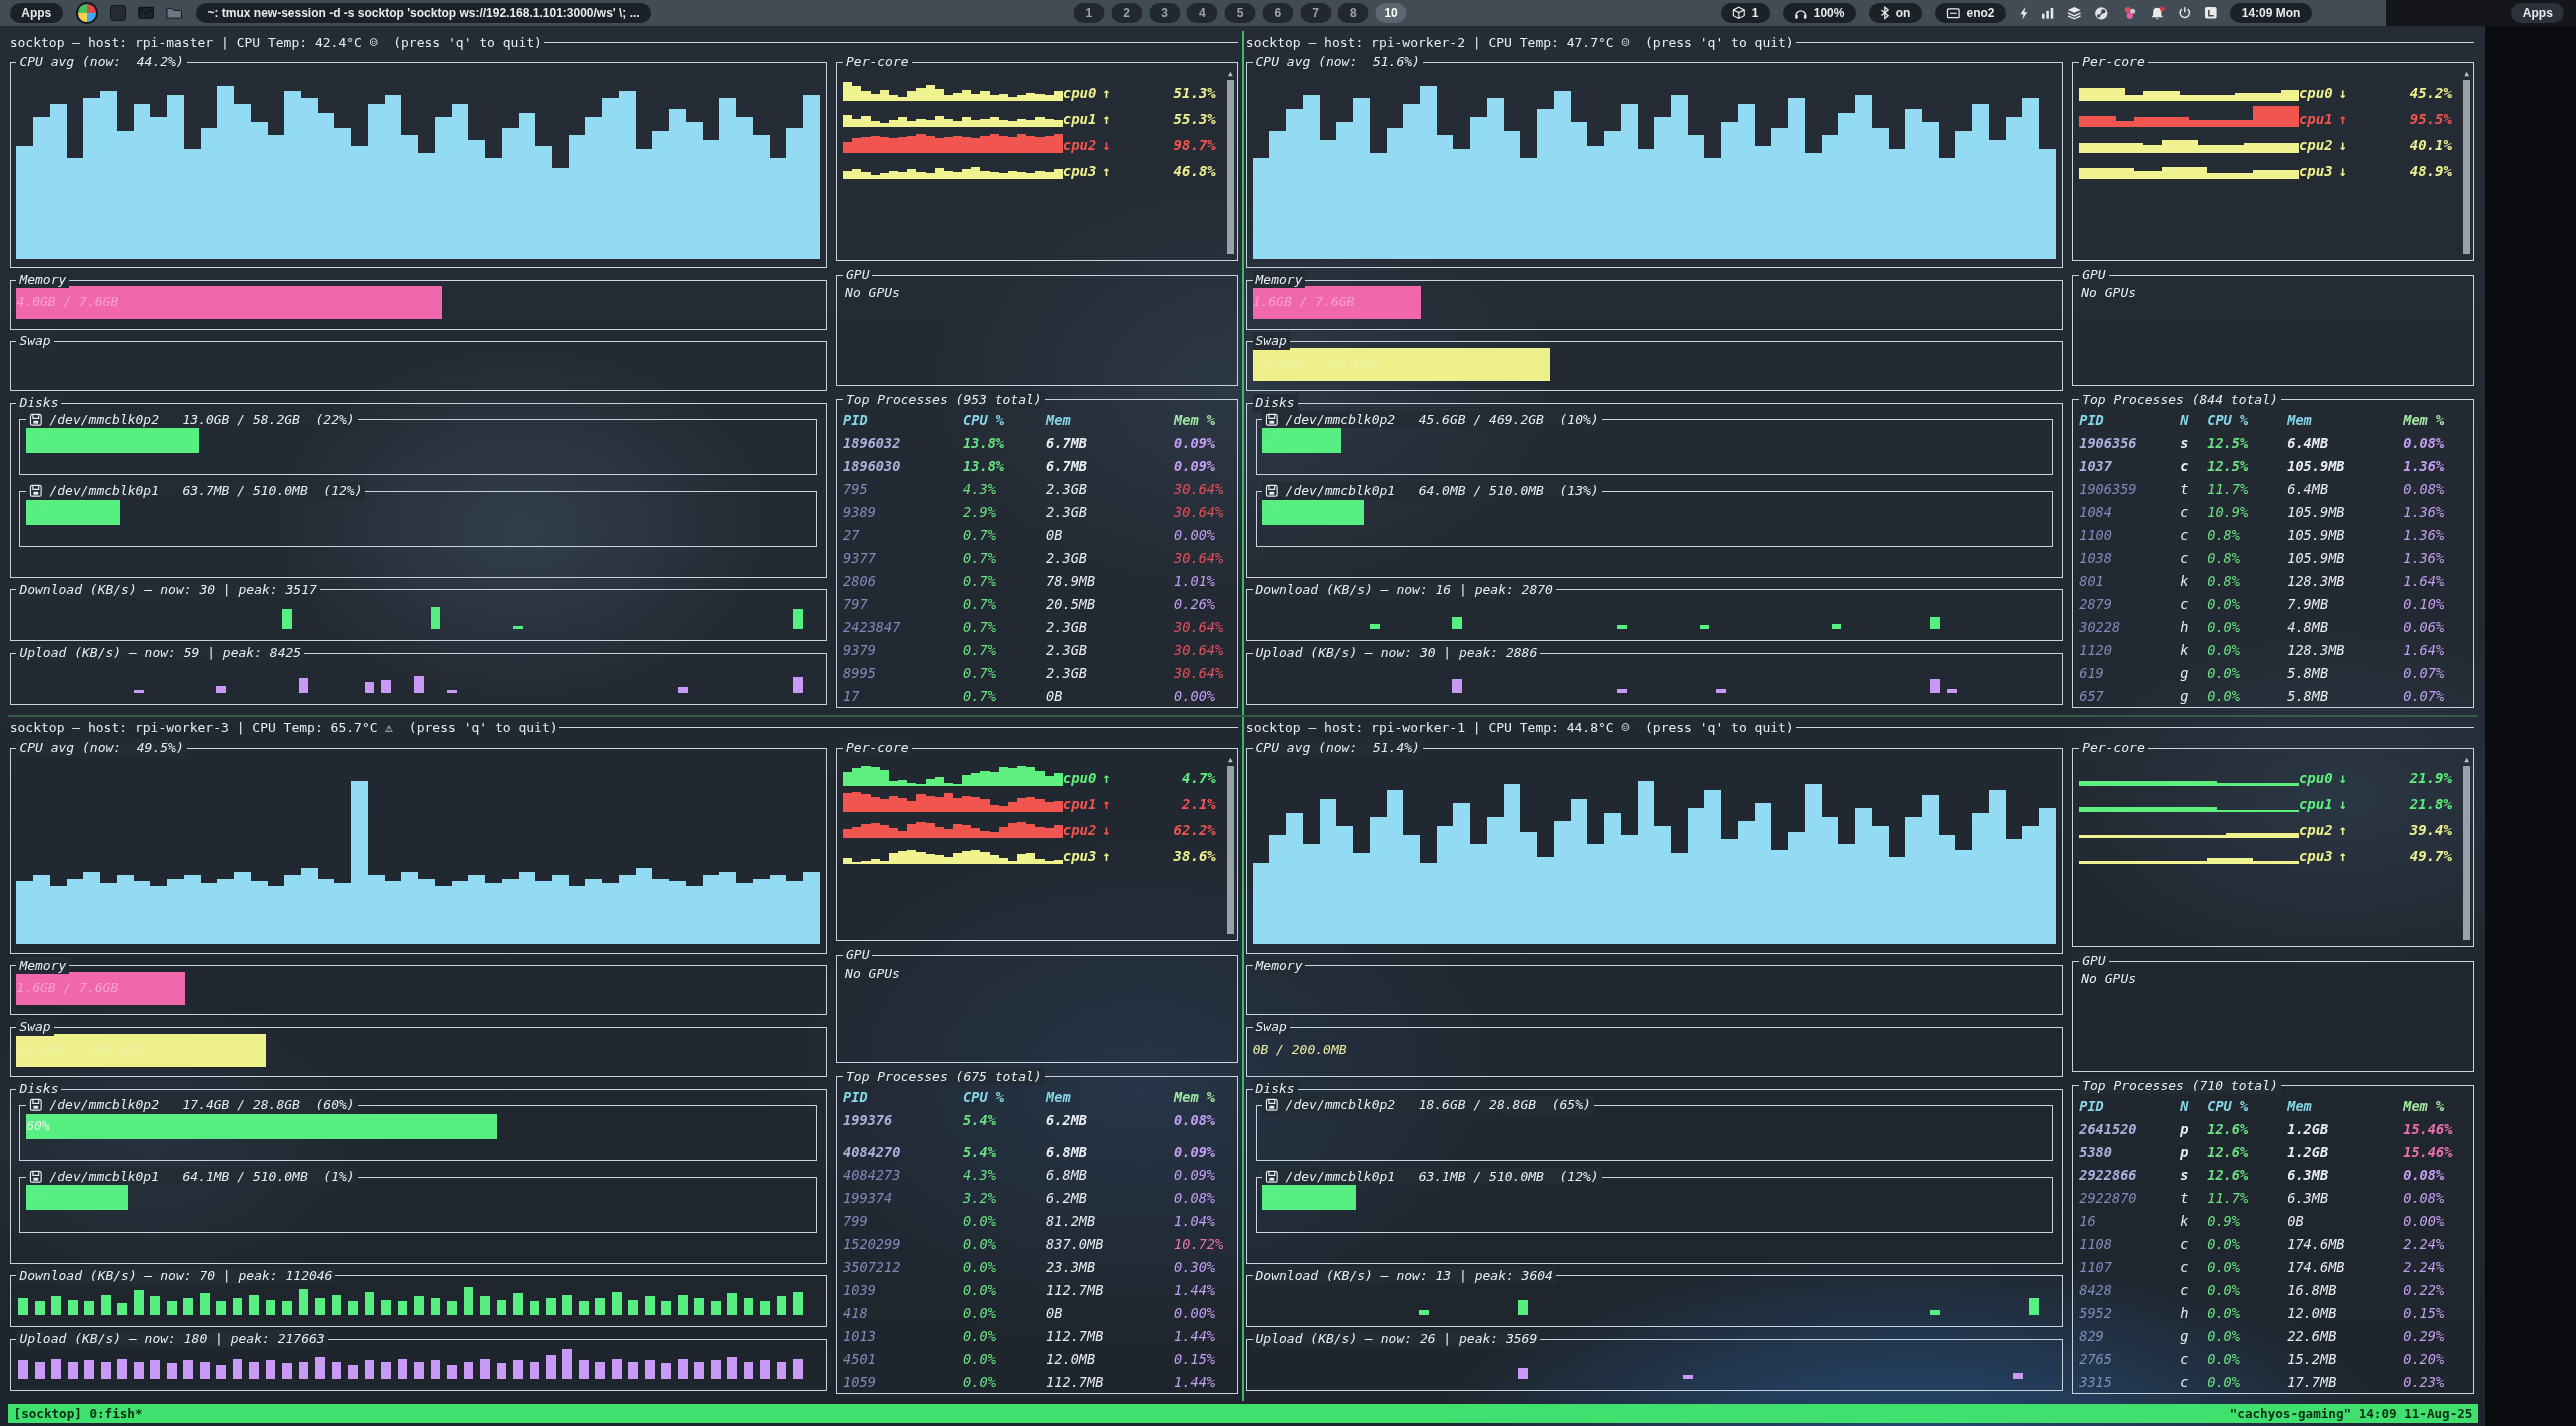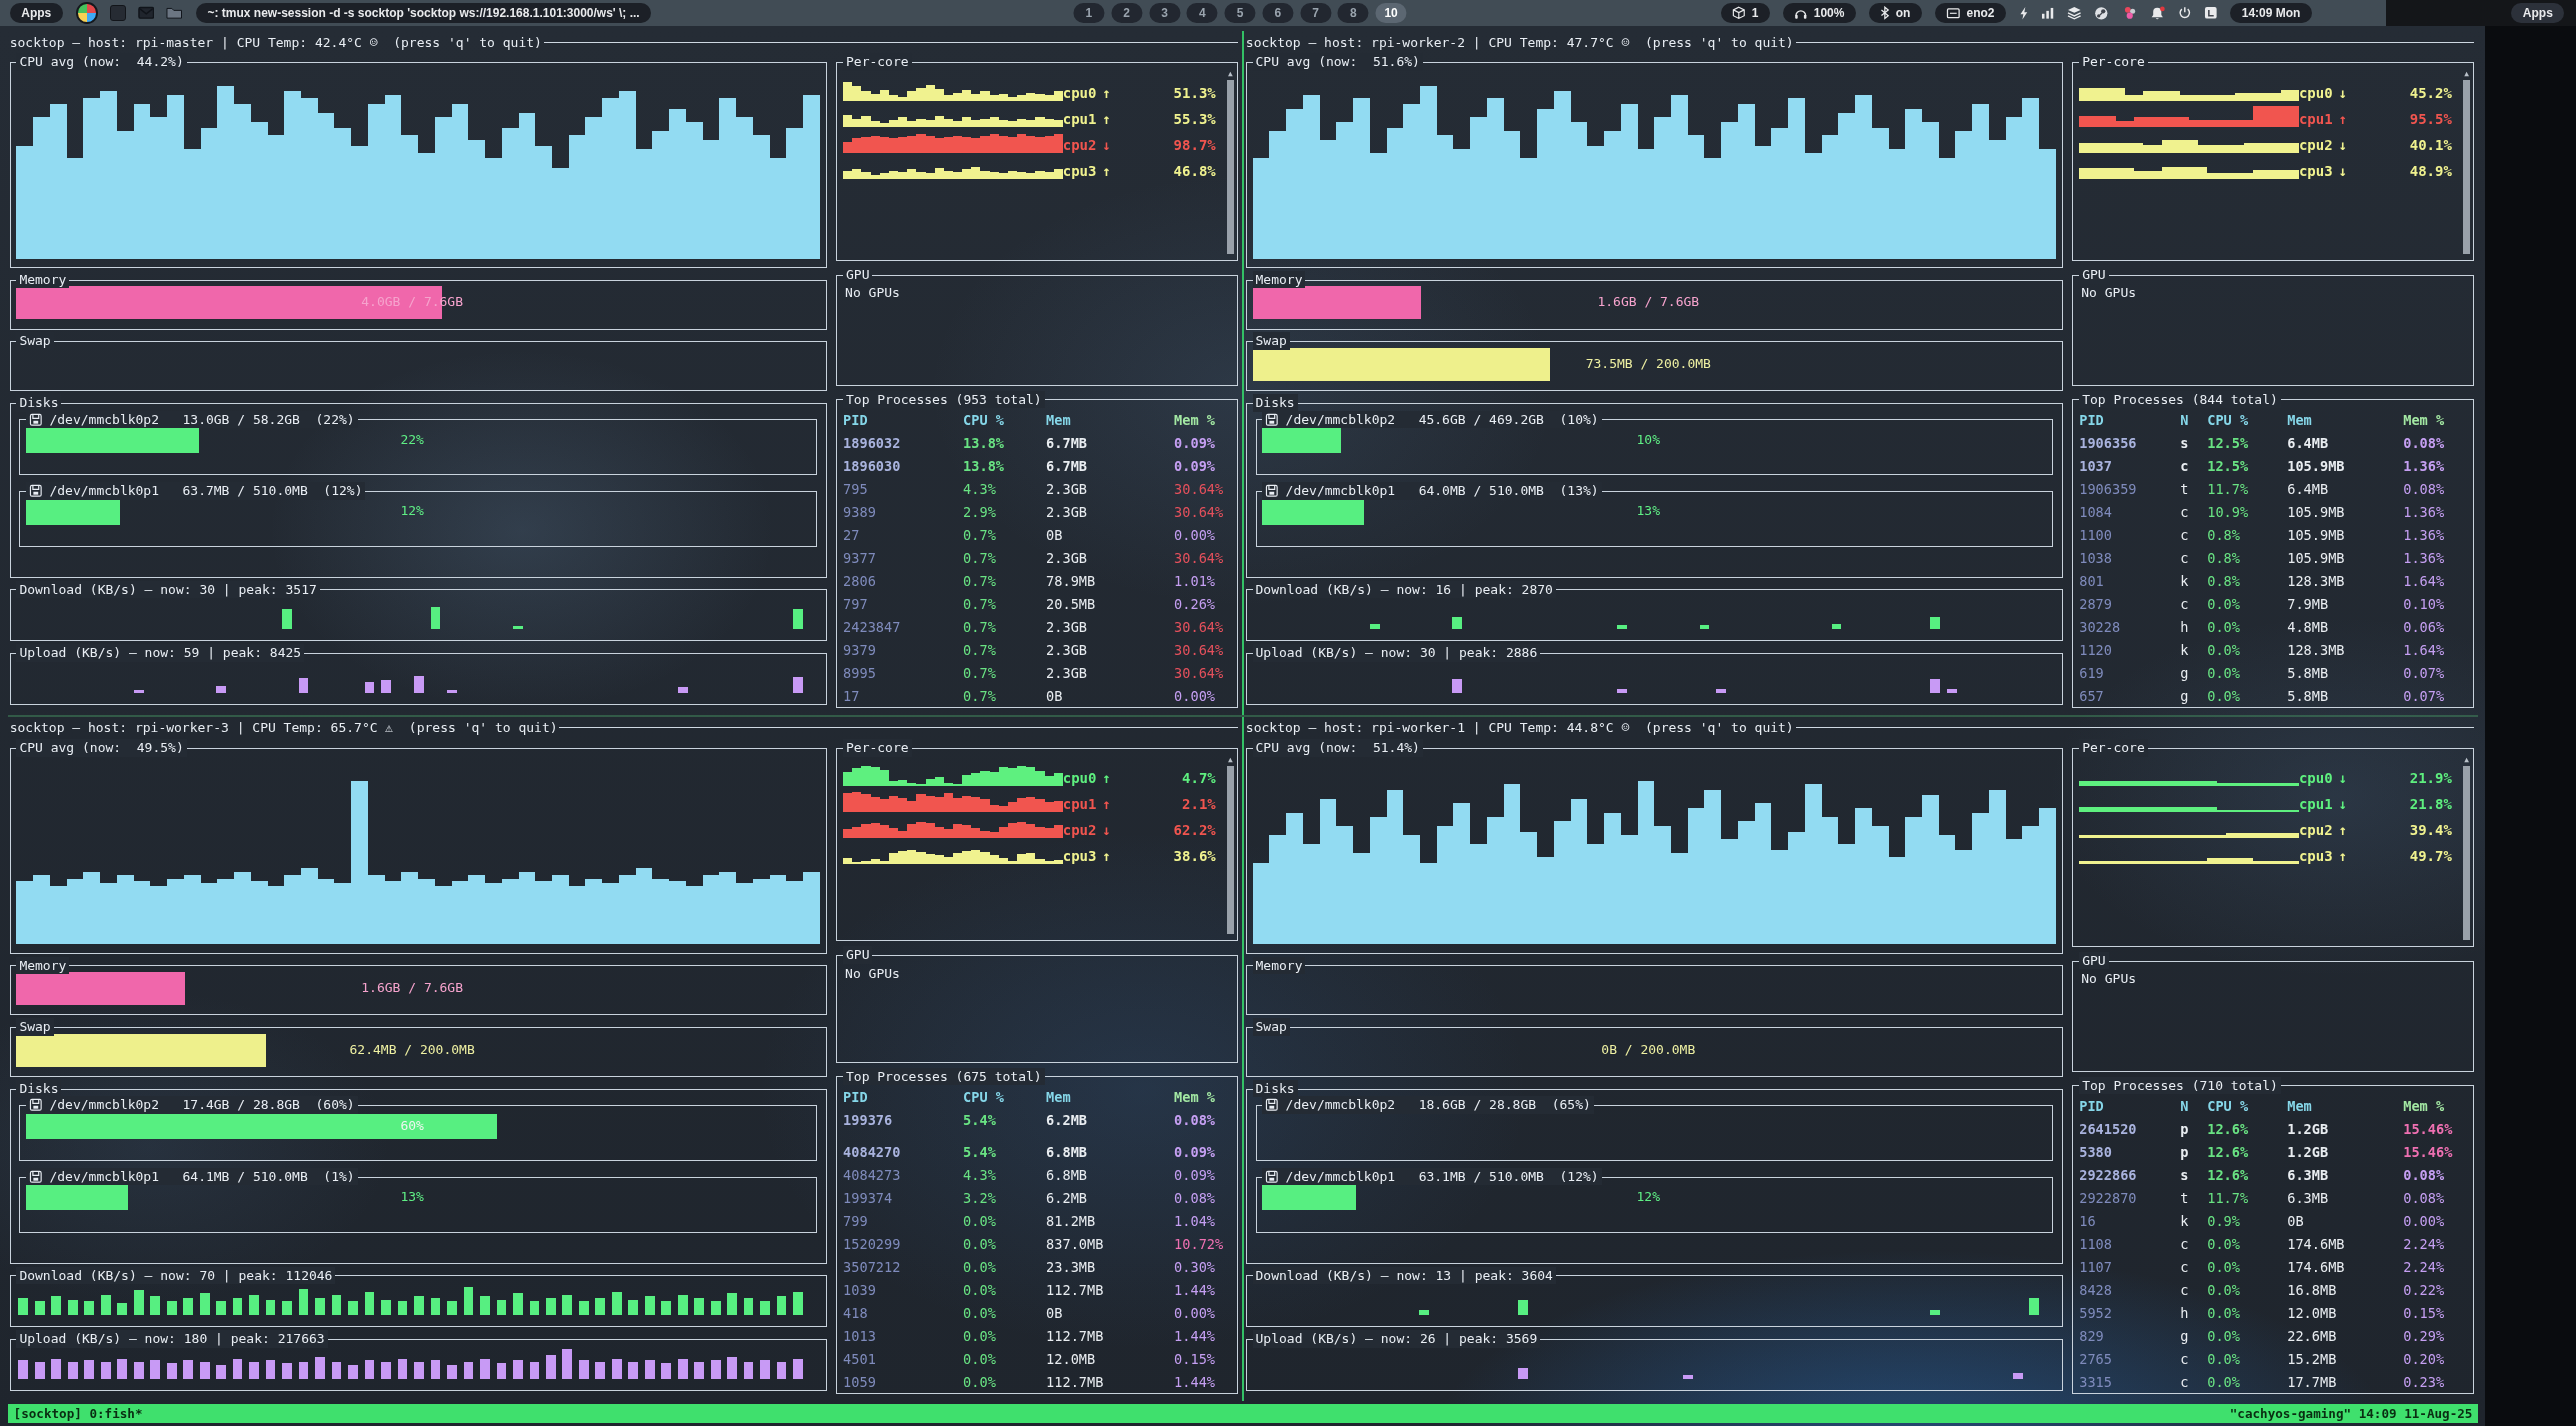--- a/index.html
+++ b/index.html
@@ -35,31 +35,31 @@
   .panes{flex:1;display:grid;grid-template-columns:1fr 1.9px 1fr;grid-template-rows:1fr 1.9px 1fr;}
   .vdiv{background:#33c065;}
   .hdiv{background:rgba(70,150,100,.45);}
   
   .pane{padding:1px 3.9px 0 1.9px;box-sizing:border-box;overflow:hidden;color:#e9eef4;font-size:13px;}
   .p-title{display:flex;align-items:center;height:20.4px;white-space:pre;}
   .pt-line{flex:1;border-top:1px solid #cfd8e2;margin-left:1.9px;}
   .p-body{display:flex;gap:9.7px;height:656px;}
   .p-left{width:66.5%;display:flex;flex-direction:column;}
   .p-right{flex:1;display:flex;flex-direction:column;}
-  .box{position:relative;border:1px solid #c9d3dd;margin-top:11.6px;box-sizing:border-box;}
+  .box{position:relative;border:1px solid #c9d3dd;margin-top:11.6px;box-sizing:border-box;font-style:italic;}
   .box-label{position:absolute;top:-9.7px;left:5.8px;background:#242b34;padding:0 2.9px;white-space:pre;z-index:2;line-height:17.5px;display:flex;align-items:center;gap:4.9px;}
   .cpu-box{height:206px;margin-top:9.7px;}
   .cpu-graph{display:flex;align-items:flex-end;height:182px;margin:13.6px 5.8px 3.9px;}
   .cpu-graph i{flex:1;background:#92dbf2;}
   .bar-box{height:50px;}
   .bar-wrap{position:relative;margin:5.8px;height:33px;}
   .bar{position:absolute;left:0;top:0;bottom:0;}
   .mem-bar{background:#f067ab;}
   .swap-bar{background:#eef08c;}
-  .bar-text{position:absolute;left:0;right:12px;top:7.8px;text-align:center;z-index:1;}
+  .bar-text{position:absolute;left:0;right:12px;top:7.8px;text-align:left;z-index:1;}
   .mem-text{color:#f6a3cd;}
   .swap-text{color:#eef0a2;}
   .disks-box{height:175px;}
   .sub-box{position:relative;border:1px solid #c9d3dd;margin:15.5px 8.7px 0;height:56px;box-sizing:border-box;}
   .disk-bar{background:#57ef81;}
   .net-box{height:52px;}
   .net-graph{display:flex;align-items:flex-end;height:31px;margin:7.8px 7.8px 3.9px;}
   .net-graph i{width:9.7px;margin-right:6.8px;flex:none;}
   .percore-box{height:206px;margin-top:9.7px;}
   .percore-rows{margin:11.6px 21.4px 0 5.8px;}

